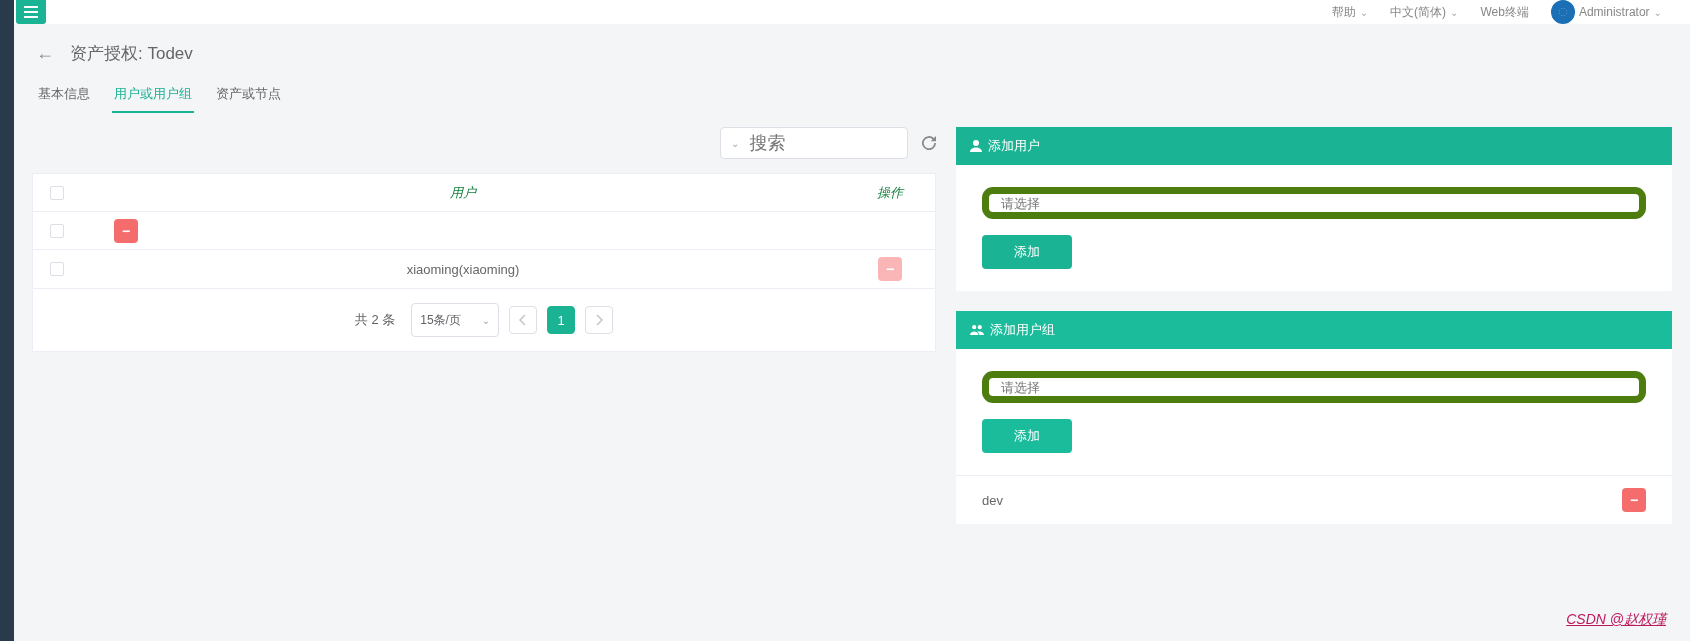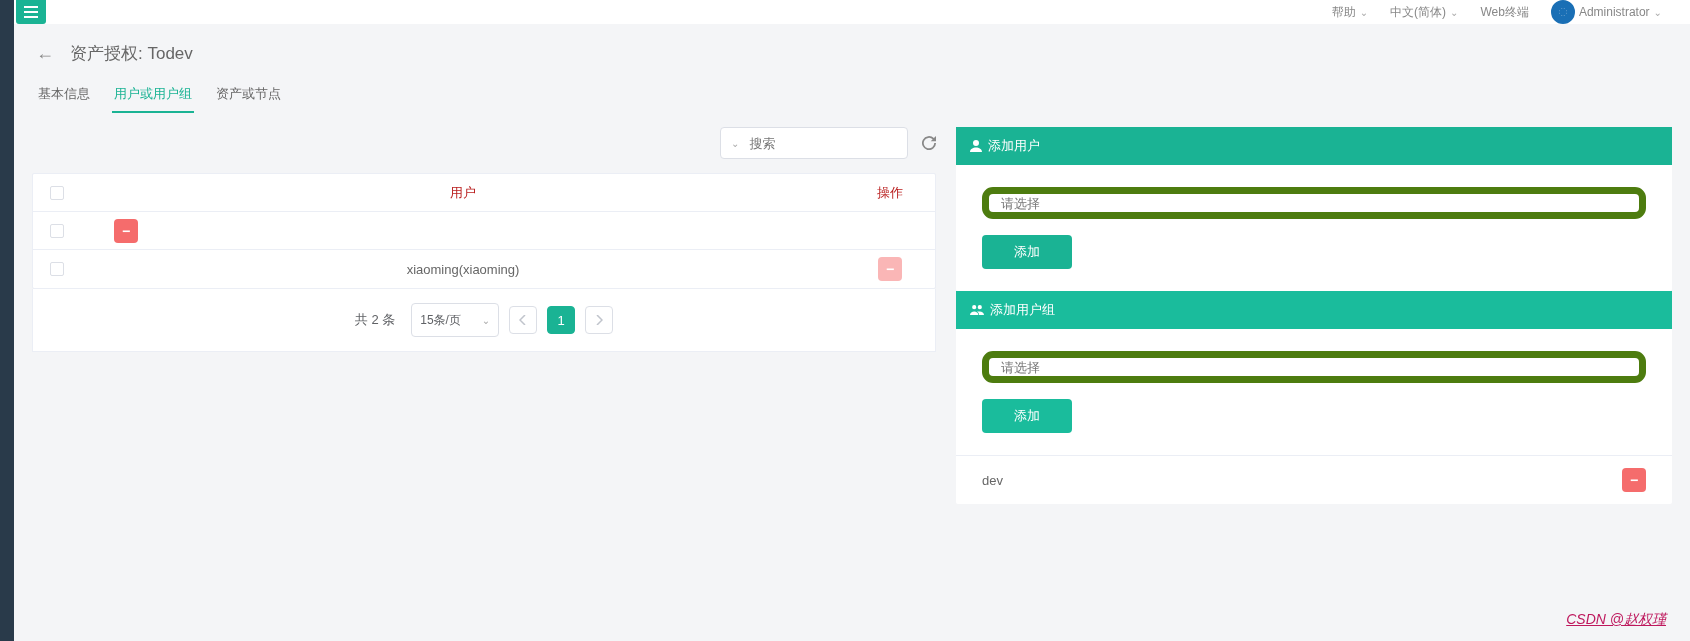--- a/index.html
+++ b/index.html
@@ -14,29 +14,29 @@
 .avatar::after { content: ""; width: 8px; height: 8px; background: #1a6fb5; border-radius: 50%; }
 .page { margin-left: 14px; padding: 0 18px; }
 .title-row { display: flex; align-items: center; gap: 16px; padding: 18px 0 12px 4px; }
 .back-arrow { font-size: 18px; color: #888; cursor: pointer; }
 .page-title { font-size: 17px; color: #666; font-weight: 400; }
 .tabs { display: flex; gap: 20px; padding-left: 4px; border-bottom: none; }
 .tab { padding: 8px 2px; color: #666; cursor: pointer; font-size: 13px; }
 .tab.active { color: #1ab394; border-bottom: 2px solid #1ab394; }
 .content { display: flex; gap: 20px; margin-top: 14px; }
 .left-col { flex: 0 0 904px; }
-.right-col { flex: 1; display: flex; flex-direction: column; }
+.right-col { flex: 1; display: flex; flex-direction: column; gap: 20px; }
 .search-row { display: flex; justify-content: flex-end; align-items: center; gap: 14px; margin-bottom: 14px; }
 .search-box { width: 188px; height: 32px; border: 1px solid #dcdfe6; border-radius: 4px; background: #fff; display: flex; align-items: center; padding: 0 10px; gap: 10px; }
-.search-box input { border: none; outline: none; flex: 1; font-size: 13px; color: #ef4444; background: transparent; }
+.search-box input { border: none; outline: none; flex: 1; font-size: 18px; color: #ef4444; background: transparent; }
 .refresh { color: #888; cursor: pointer; font-size: 13px; }
 .table { background: #fff; border: 1px solid #ebeef5; border-radius: 2px; }
 .trow { display: flex; align-items: center; border-bottom: 1px solid #ebeef5; min-height: 38px; }
 .trow:last-child { border-bottom: none; }
-.trow.header { color: #b91c1c; font-weight: 500; }
+.trow.header { color: #15803d; font-weight: 500; font-style: italic; }
 .tcell.check { width: 48px; display: flex; justify-content: center; }
 .tcell.user { flex: 1; text-align: center; }
 .tcell.op { width: 90px; text-align: center; }
 .checkbox { width: 14px; height: 14px; border: 1px solid #dcdfe6; border-radius: 2px; background: #fff; }
 .btn-minus { width: 24px; height: 24px; border-radius: 4px; background: #f56c6c; color: #fff; display: inline-flex; align-items: center; justify-content: center; font-size: 14px; font-weight: bold; cursor: pointer; border: none; }
 .btn-minus.faded { background: #fab6b6; }
 .pager-row { display: flex; align-items: center; justify-content: center; gap: 10px; padding: 14px 0; background: #fff; border: 1px solid #ebeef5; border-top: none; }
 .total-text { color: #606266; margin-right: 6px; }
 .select-pg { width: 88px; height: 28px; border: 1px solid #dcdfe6; border-radius: 4px; display: flex; align-items: center; justify-content: space-between; padding: 16px 8px; background: #fff; cursor: pointer; font-size: 12px; color: #606266; }
 .pg-btn { width: 28px; height: 28px; border: 1px solid #dcdfe6; border-radius: 4px; background: #fff; display: flex; align-items: center; justify-content: center; color: #c0c4cc; cursor: pointer; }

